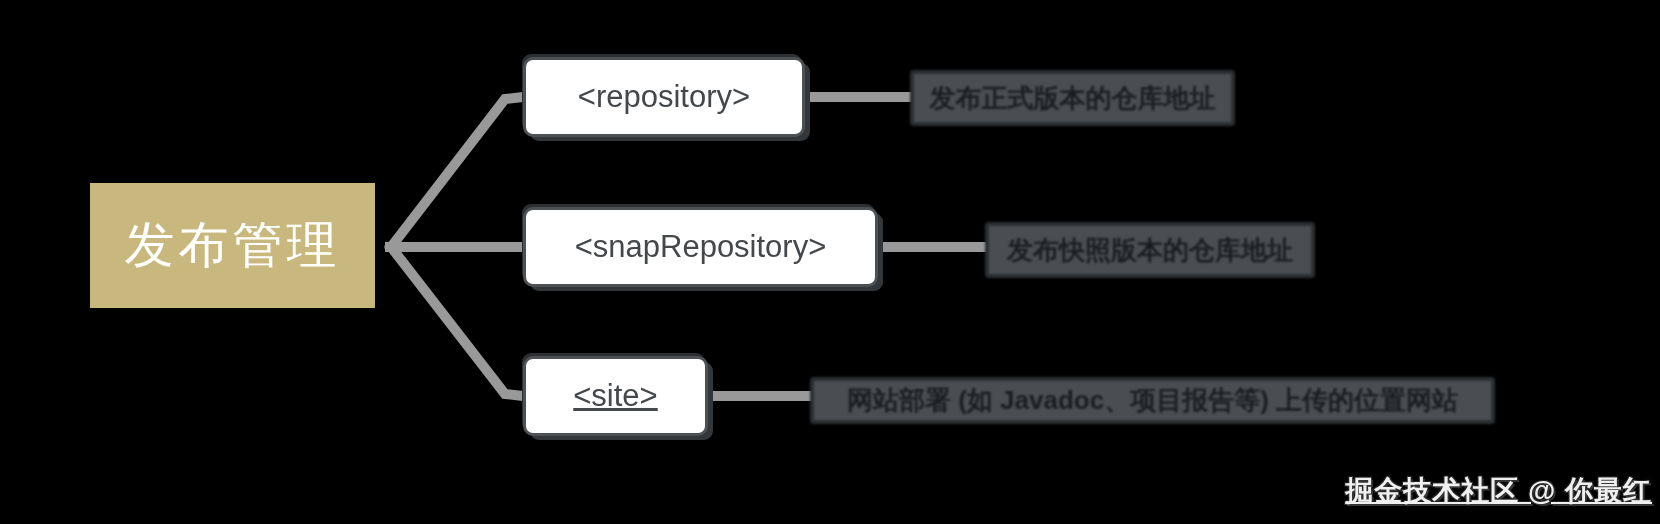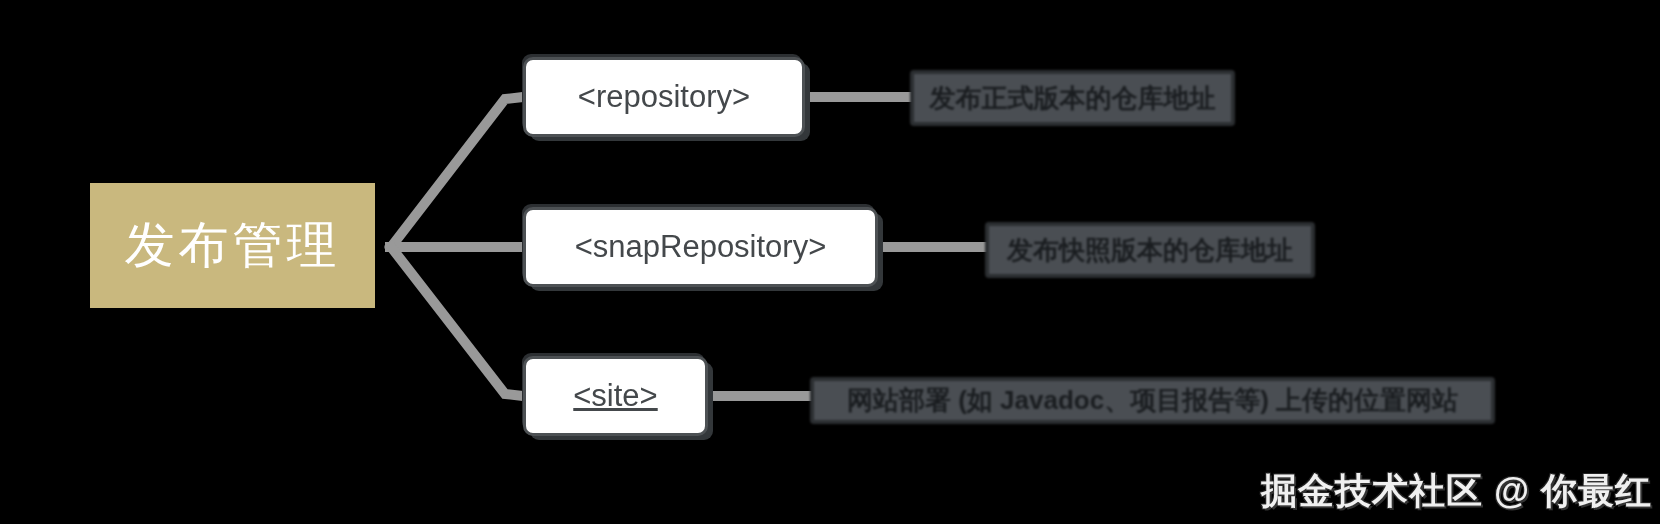--- a/index.html
+++ b/index.html
@@ -47,23 +47,24 @@
     display:flex;align-items:center;justify-content:center;
     color:var(--desc-text);font-size:26px;font-weight:bold;
     filter:blur(1.1px);
     white-space:nowrap;overflow:hidden;
   }
   .desc-node.d1{left:910px;top:70px;width:325px;height:56px;}
   .desc-node.d2{left:985px;top:222px;width:330px;height:56px;}
   .desc-node.d3{left:810px;top:377px;width:685px;height:47px;}
 
   .watermark{
-    position:absolute;right:8px;bottom:8px;
-    color:var(--wm);font-size:36px;font-weight:bold;letter-spacing:1px;
+    position:absolute;right:8px;bottom:14px;
+    color:var(--wm);font-size:28px;font-weight:bold;letter-spacing:1px;
     text-shadow:2px 2px 0 #333, -1px -1px 0 #222, 1px -1px 0 #2a2a2a, -1px 1px 0 #2a2a2a;
+    text-decoration:underline;
   }
 </style>
 </head>
 <body>
 
 <div class="stage">
 
   <svg class="wires" viewBox="0 0 1660 524" xmlns="http://www.w3.org/2000/svg">
     <polyline points="388,251 505,99 523,97"></polyline>
     <line x1="385" y1="247" x2="523" y2="247"></line>

